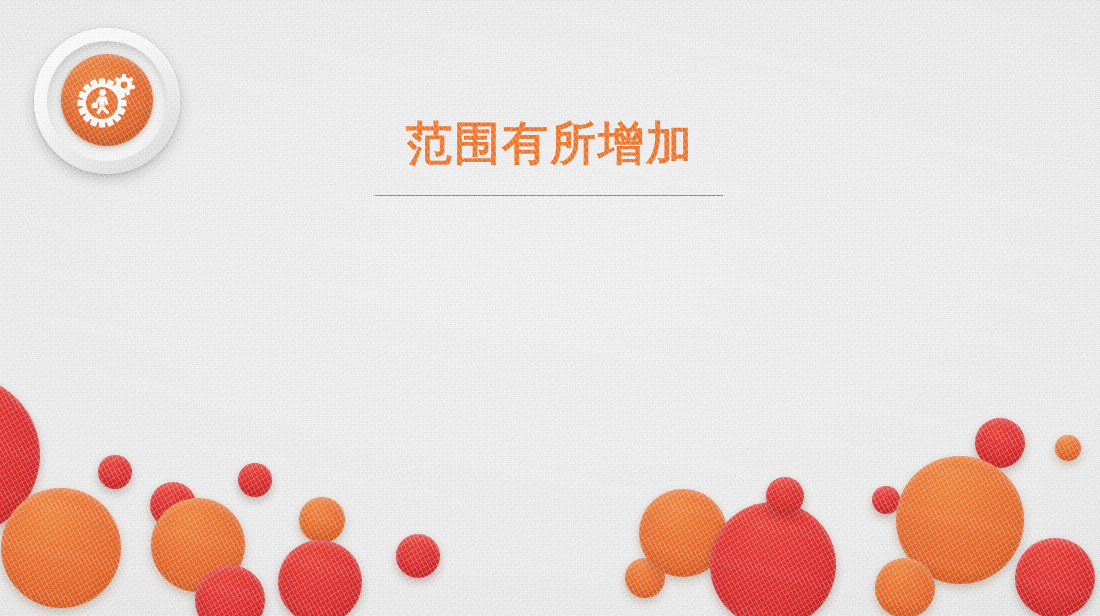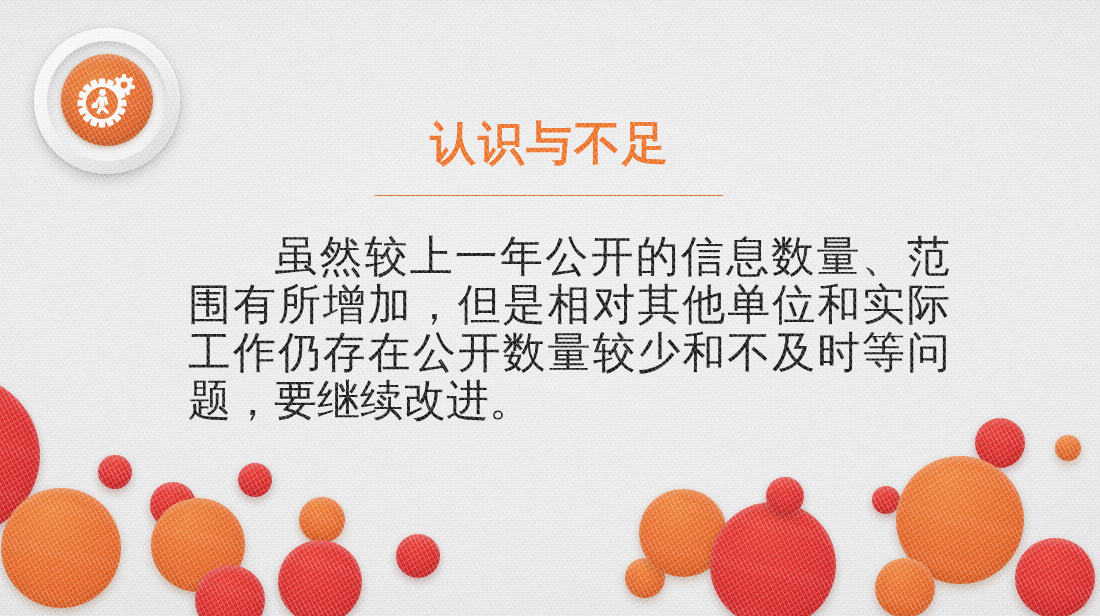--- a/index.html
+++ b/index.html
@@ -244,20 +244,19 @@
               <path d="M-2.4 3.2 L1.8 3.2 L7.4 9.2 L5.2 11.4 L0.2 6.6 L-3.0 11.6 L-5.8 10.0 Z"></path>
               <rect x="-10.4" y="0.6" width="6.2" height="4.6" rx="0.6"></rect>
               <rect x="-8.4" y="-0.8" width="2.2" height="1.6"></rect>
             </g>
           </g>
         </svg>
       </span>
     </div>
   </div>
 
-  <div id="title">认识与不足</div>
+  <div id="title">范围有所增加</div>
   <div id="divider"></div>
 
-  <div id="body-text">虽然较上一年公开的信息数量、范围有所增加，但是相对其他单位和实际工作仍存在公开数量较少和不及时等问题，要继续改进。</div>
 
   <div id="noise"></div>
   <div id="noise2"></div>
 </div>
 
 </body></html>

